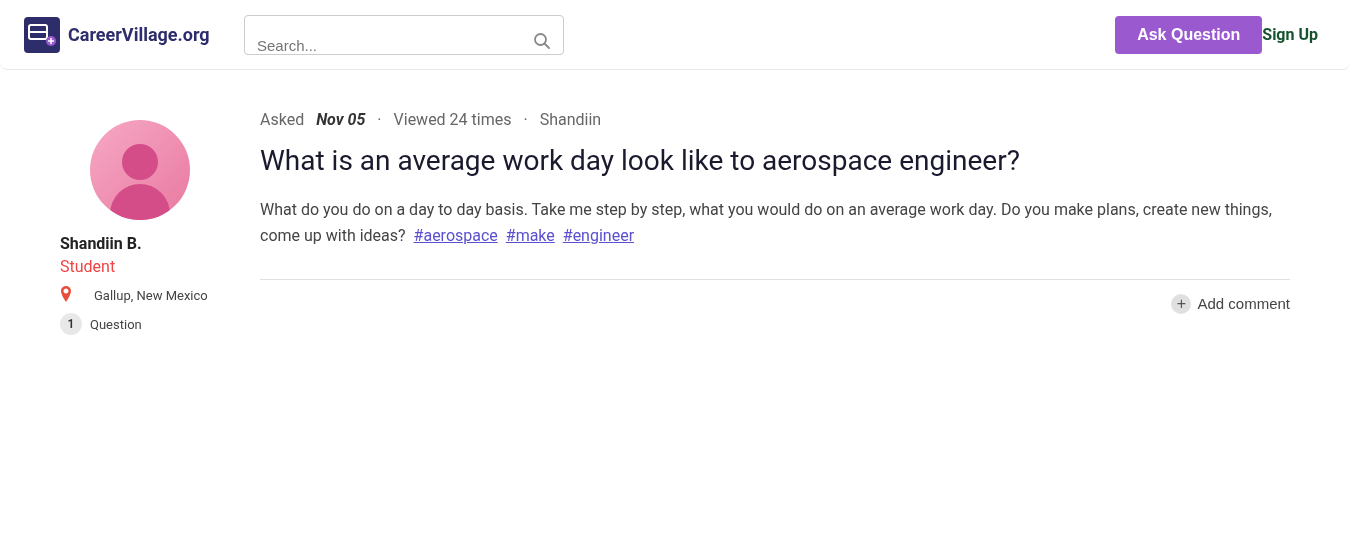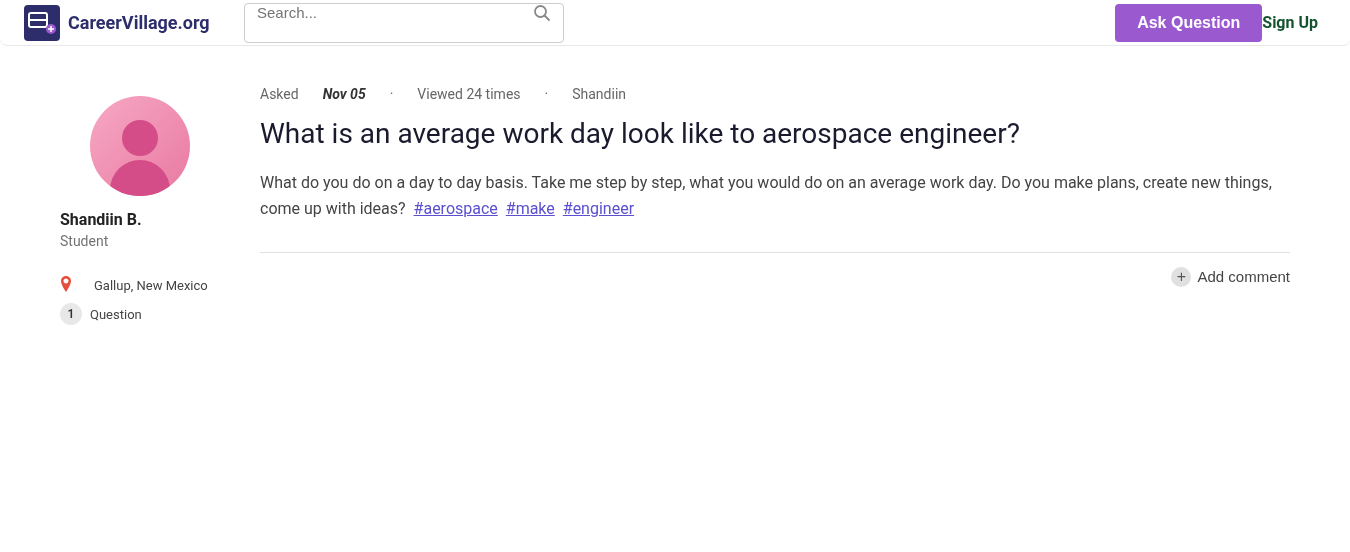--- a/index.html
+++ b/index.html
@@ -14,21 +14,21 @@
       color: #333;
       width: 1350px;
       min-height: 552px;
     }
 
     
     .header {
       display: flex;
       align-items: center;
       padding: 0 24px;
-      height: 46px;
+      height: 70px;
       border-bottom: 1px solid #e8e8e8;
       background: #ffffff;
       border-radius: 7px;
     }
 
     .logo-area {
       display: flex;
       align-items: center;
       gap: 8px;
       min-width: 220px;
@@ -40,21 +40,21 @@
     }
 
     .logo-text {
       font-size: 18px;
       font-weight: 700;
       color: #2d2d6b;
     }
 
     .search-bar {
       display: flex;
-      align-items: flex-start;
+      align-items: flex-end;
       border: 1.5px solid #cccccc;
       border-radius: 4px;
       padding: 0 12px;
       height: 40px;
       width: 320px;
       background: #fff;
     }
 
     .search-input {
       border: none;
@@ -150,24 +150,24 @@
 
     .user-name {
       font-size: 16px;
       font-weight: 700;
       color: #222;
       margin-bottom: 4px;
       align-self: flex-start;
     }
 
     .user-role {
-      font-size: 14px;
-      color: #737373;
+      font-size: 16px;
+      color: #ef4444;
       align-self: flex-start;
-      margin-bottom: 27px;
+      margin-bottom: 10px;
     }
 
     .user-location {
       display: flex;
       align-items: center;
       gap: 22px;
       font-size: 13px;
       color: #444;
       align-self: flex-start;
       margin-bottom: 8px;
@@ -200,26 +200,26 @@
       color: #333;
     }
 
     
     .question-area {
       flex: 1;
       padding-top: 0;
     }
 
     .question-meta {
-      font-size: 14px;
+      font-size: 16px;
       color: #666;
       margin-bottom: 14px;
       display: flex;
       align-items: center;
-      gap: 24px;
+      gap: 12px;
     }
 
     .question-meta span {
       color: #666;
     }
 
     .question-meta strong {
       color: #333;
       font-weight: 700;
       font-style: italic;

